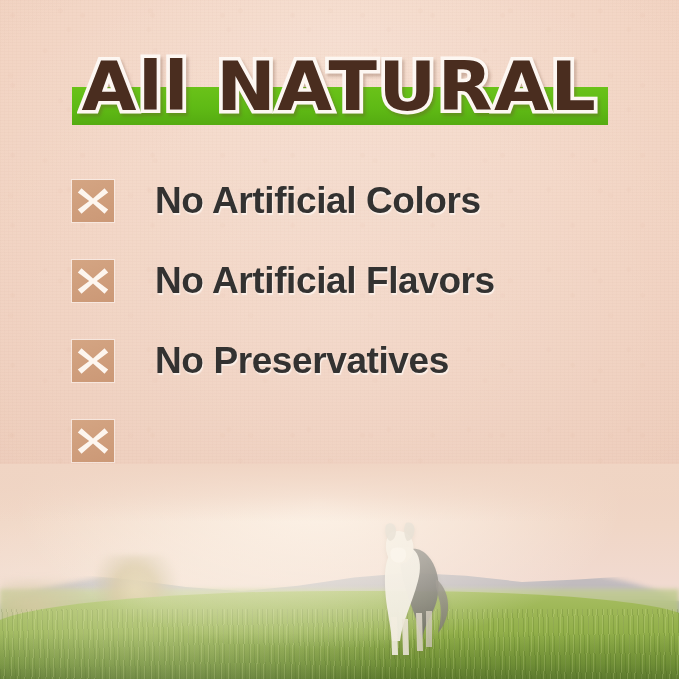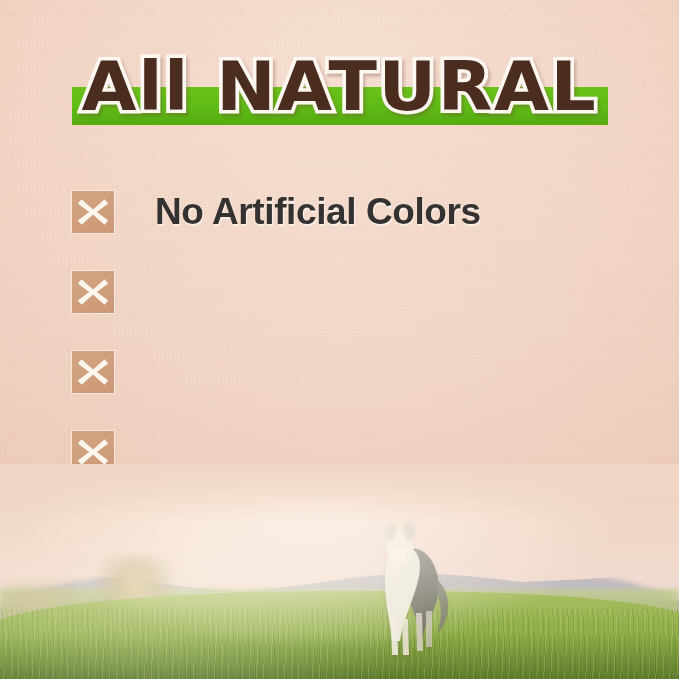--- a/index.html
+++ b/index.html
@@ -80,21 +80,21 @@
     -webkit-text-stroke: 7px #fdf7f2;
     paint-order: stroke fill;
     filter: drop-shadow(2px 3px 1.5px rgba(110,70,50,.30));
     white-space: nowrap;
   }
 
   
   .claims {
     position: absolute;
     left: 72px;
-    top: 184px;
+    top: 173px;
     width: 560px;
   }
   .claim-row {
     position: relative;
     height: 80px;
   }
   .claim-icon {
     position: absolute;
     left: 0;
     top: 7px;
@@ -284,28 +284,30 @@
       </span>
       <span class="claim-label">No Artificial Colors</span>
     </div>
 
     <div class="claim-row">
       <span class="claim-icon">
         <svg width="42" height="42" viewBox="0 0 42 42" aria-hidden="true">
           <path d="M9.5 8.2 L21 18.4 L32.5 8.2 L36.2 12.6 L24.8 21 L36.2 29.4 L32.5 33.8 L21 23.6 L9.5 33.8 L5.8 29.4 L17.2 21 L5.8 12.6 Z" fill="#fdf6ef"></path>
         </svg>
       </span>
+      <span class="claim-label">No Artificial Flavors</span>
     </div>
 
     <div class="claim-row">
       <span class="claim-icon">
         <svg width="42" height="42" viewBox="0 0 42 42" aria-hidden="true">
           <path d="M9.5 8.2 L21 18.4 L32.5 8.2 L36.2 12.6 L24.8 21 L36.2 29.4 L32.5 33.8 L21 23.6 L9.5 33.8 L5.8 29.4 L17.2 21 L5.8 12.6 Z" fill="#fdf6ef"></path>
         </svg>
       </span>
+      <span class="claim-label">No Preservatives</span>
     </div>
 
     <div class="claim-row">
       <span class="claim-icon">
         <svg width="42" height="42" viewBox="0 0 42 42" aria-hidden="true">
           <path d="M9.5 8.2 L21 18.4 L32.5 8.2 L36.2 12.6 L24.8 21 L36.2 29.4 L32.5 33.8 L21 23.6 L9.5 33.8 L5.8 29.4 L17.2 21 L5.8 12.6 Z" fill="#fdf6ef"></path>
         </svg>
       </span>
     </div>
 

